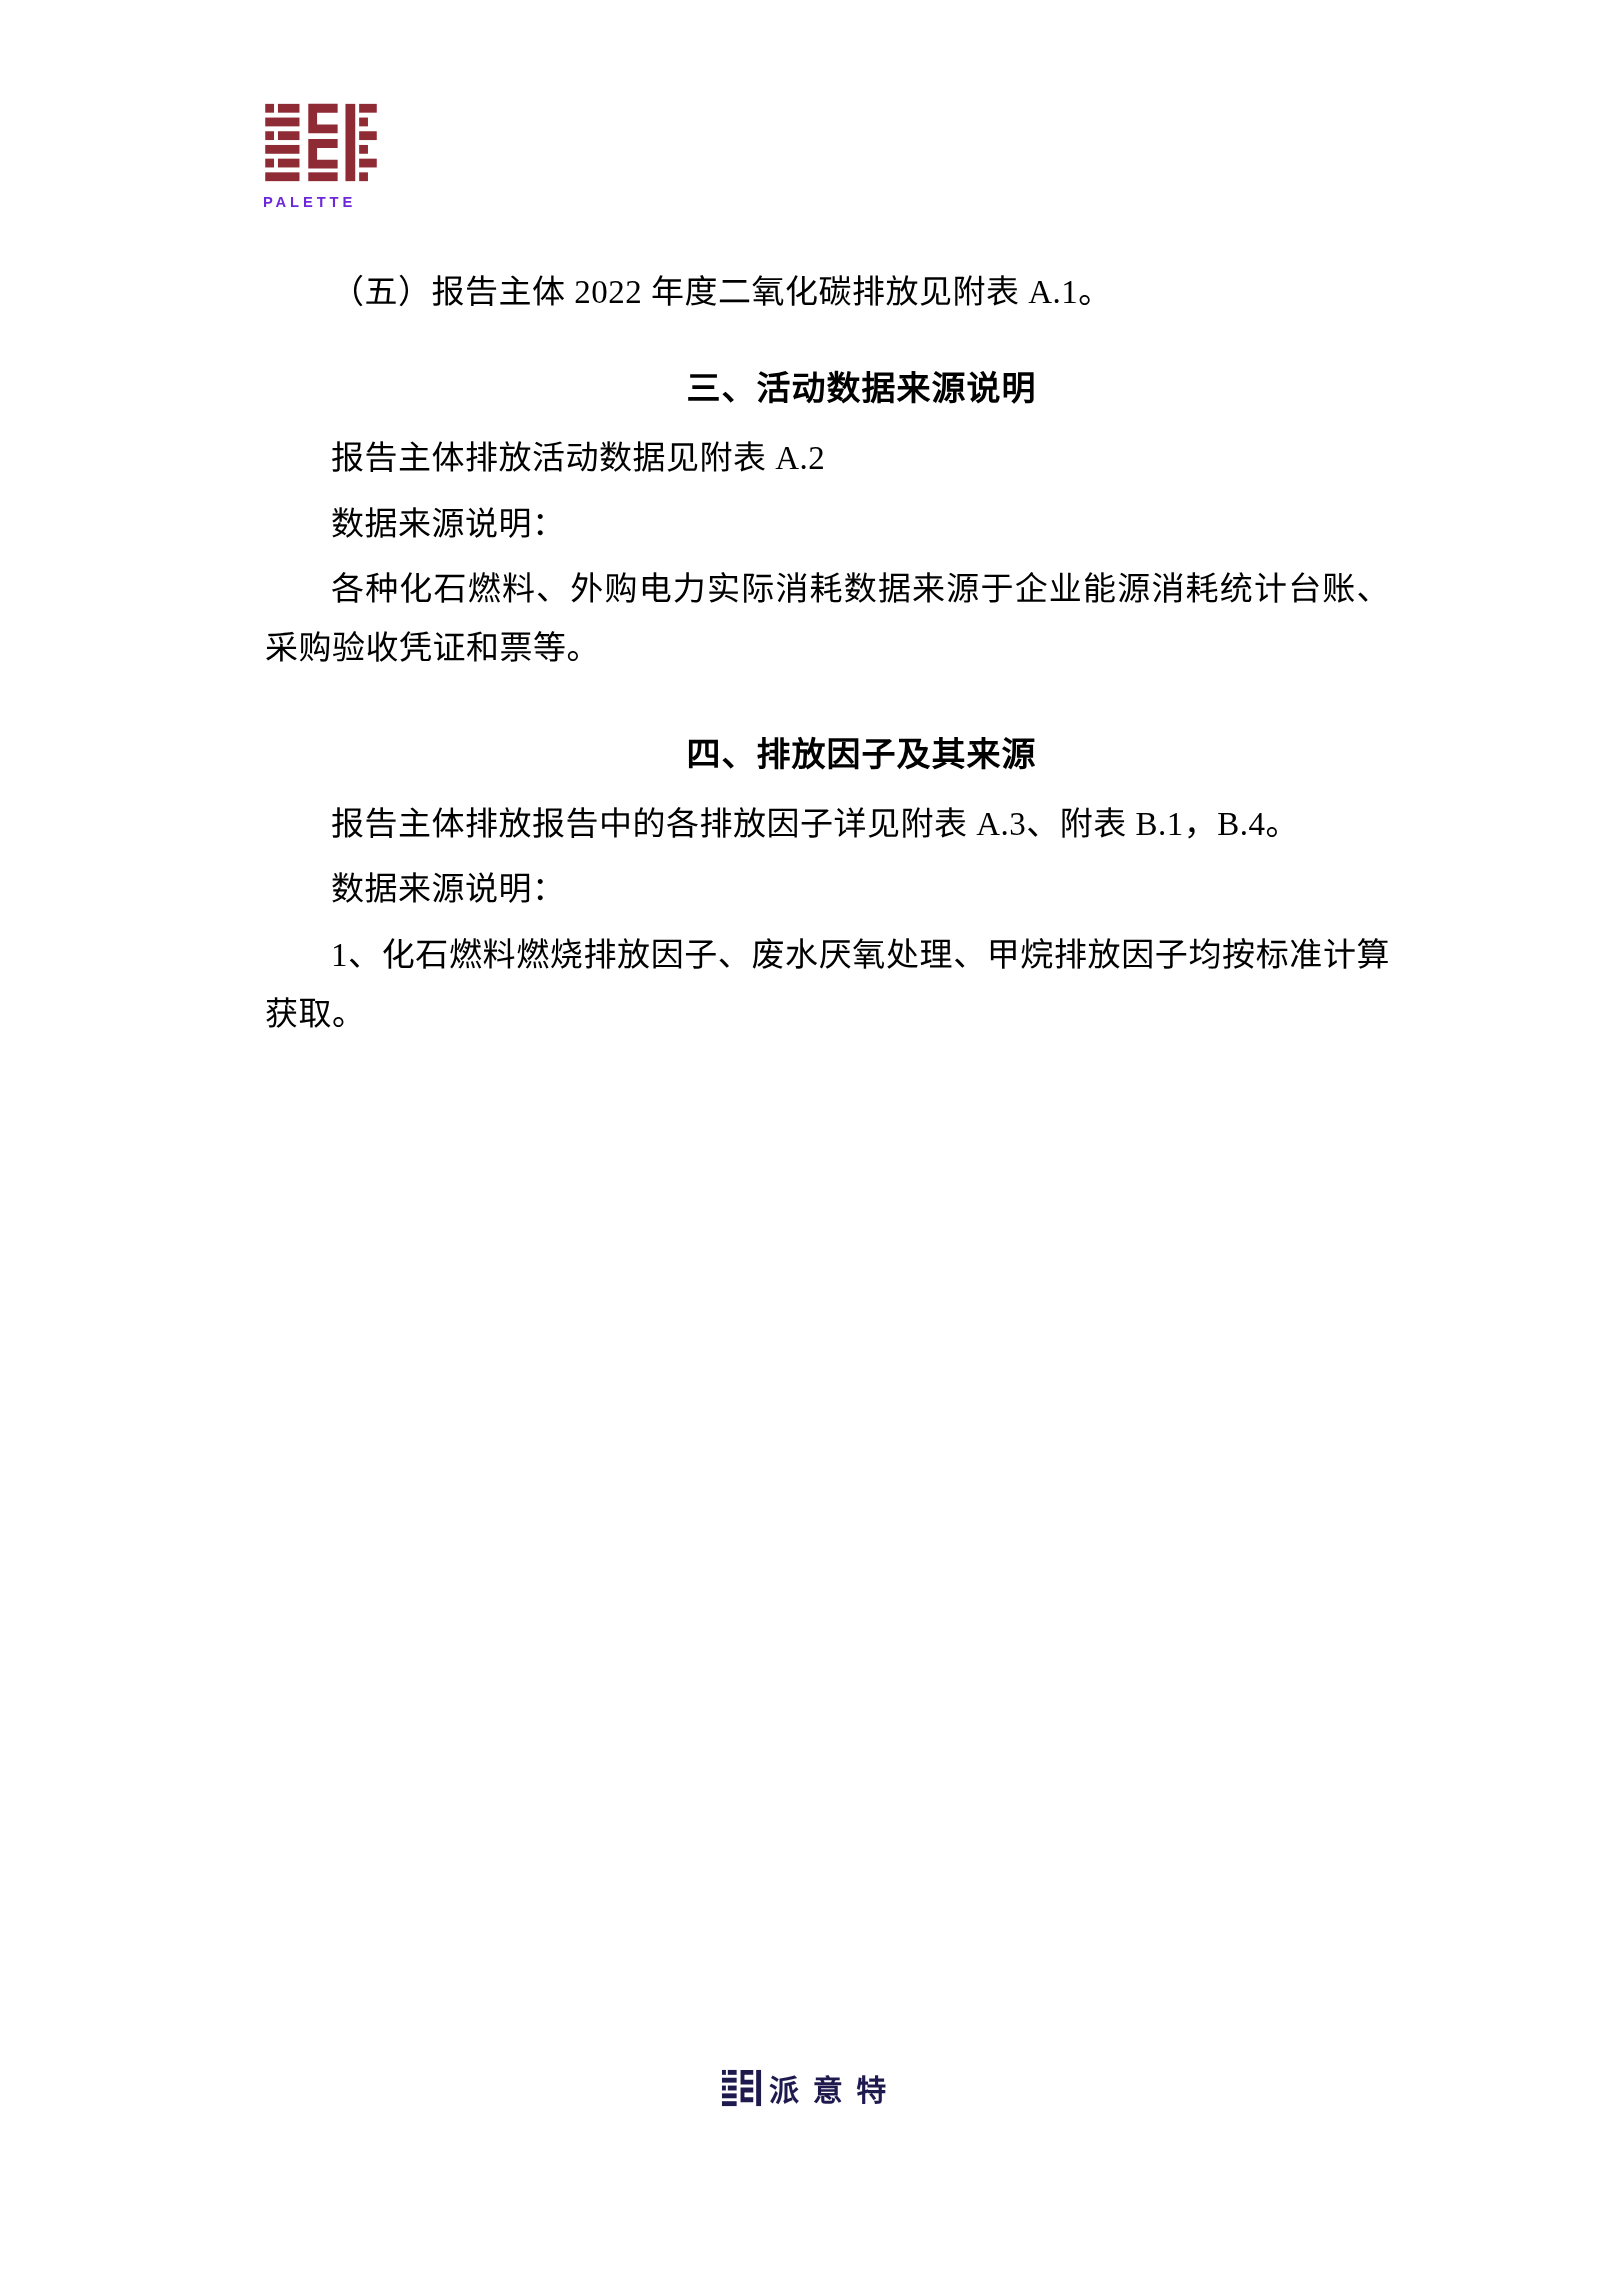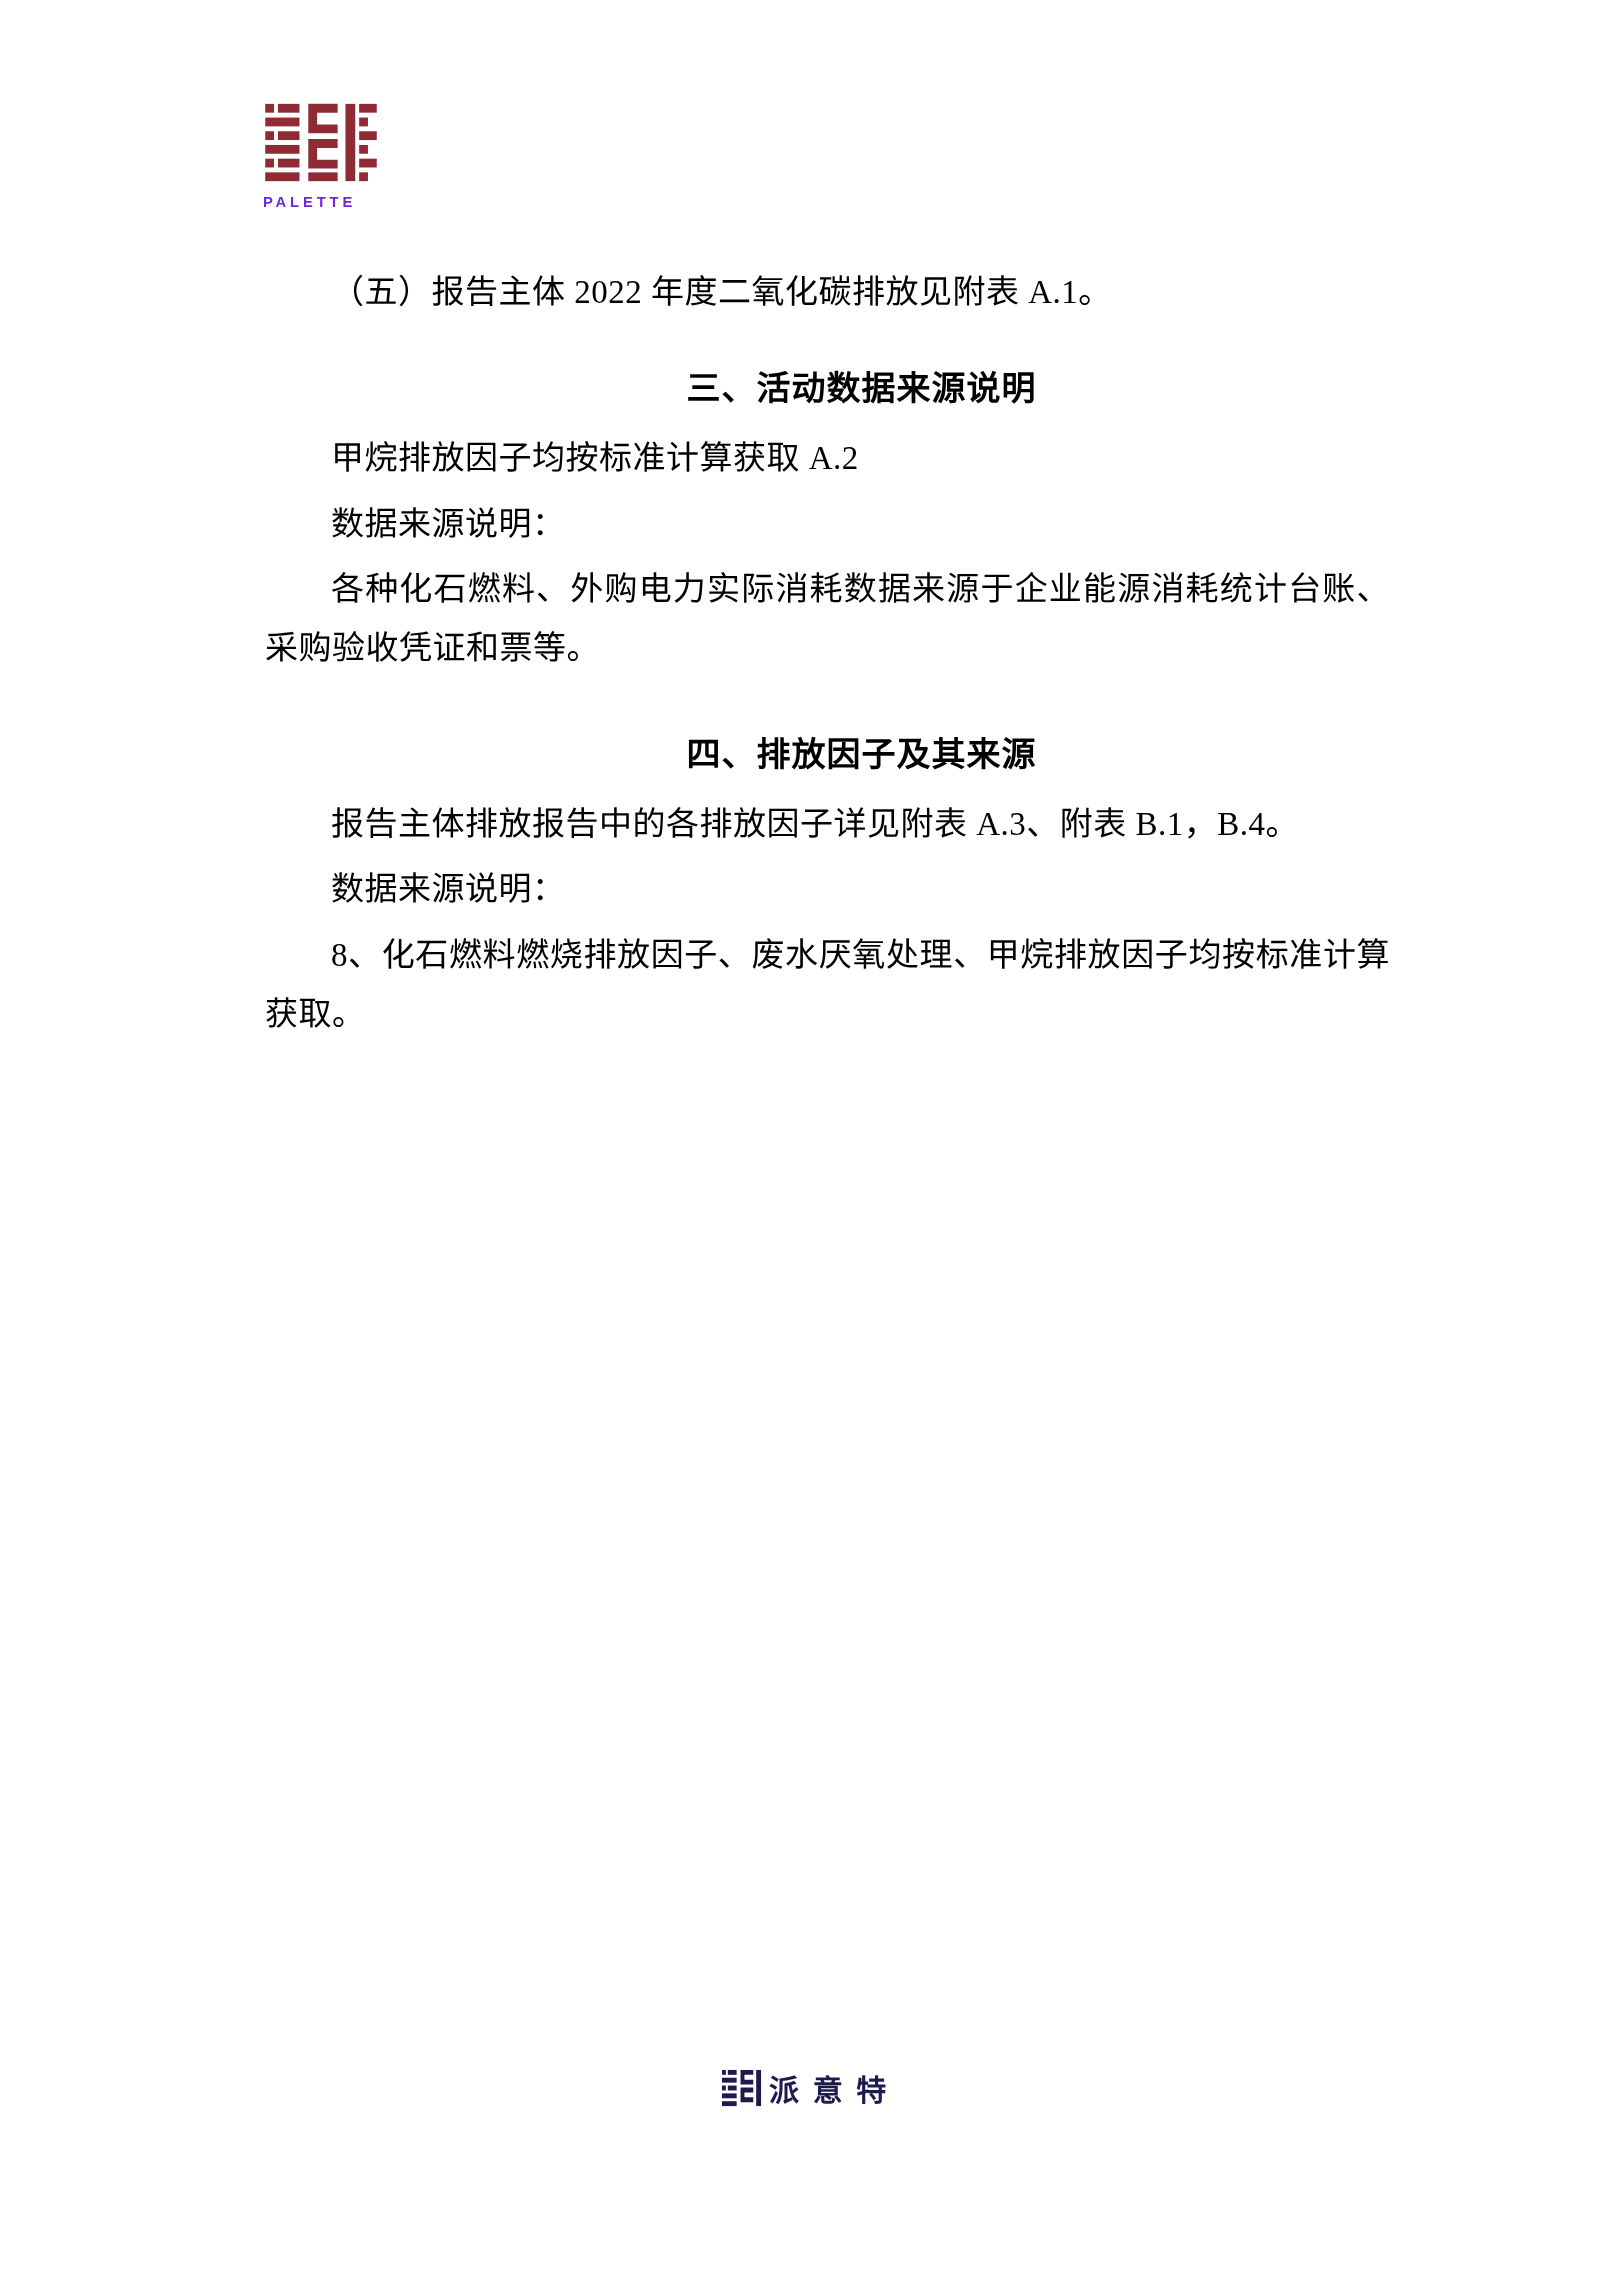--- a/index.html
+++ b/index.html
@@ -149,35 +149,35 @@
   </div>
 
   <div class="content">
 
     <p class="para indent">（五）报告主体 2022 年度二氧化碳排放见附表 A.1。</p>
 
     <div class="spacer-sm"></div>
 
     <h2 class="heading">三、活动数据来源说明</h2>
 
-    <p class="para indent">甲烷排放因子均按标准计算获取 A.2</p>
+    <p class="para indent">报告主体排放活动数据见附表 A.2</p>
 
     <p class="para indent">数据来源说明：</p>
 
     <p class="para indent">各种化石燃料、外购电力实际消耗数据来源于企业能源消耗统计台账、采购验收凭证和票等。</p>
 
     <div class="spacer-md"></div>
 
     <h2 class="heading">四、排放因子及其来源</h2>
 
     <p class="para indent">报告主体排放报告中的各排放因子详见附表 A.3、附表 B.1，B.4。</p>
 
     <p class="para indent">数据来源说明：</p>
 
-    <p class="para indent">8、化石燃料燃烧排放因子、废水厌氧处理、甲烷排放因子均按标准计算获取。</p>
+    <p class="para indent">1、化石燃料燃烧排放因子、废水厌氧处理、甲烷排放因子均按标准计算获取。</p>
 
 
 
   </div>
 
   <div class="footer">
     <div class="footer-mark">
       <svg viewBox="0 0 44 44" width="43" height="43" aria-hidden="true">
         <g fill="#1f1a4e">
           <rect x="1" y="3" width="4" height="5"></rect>

